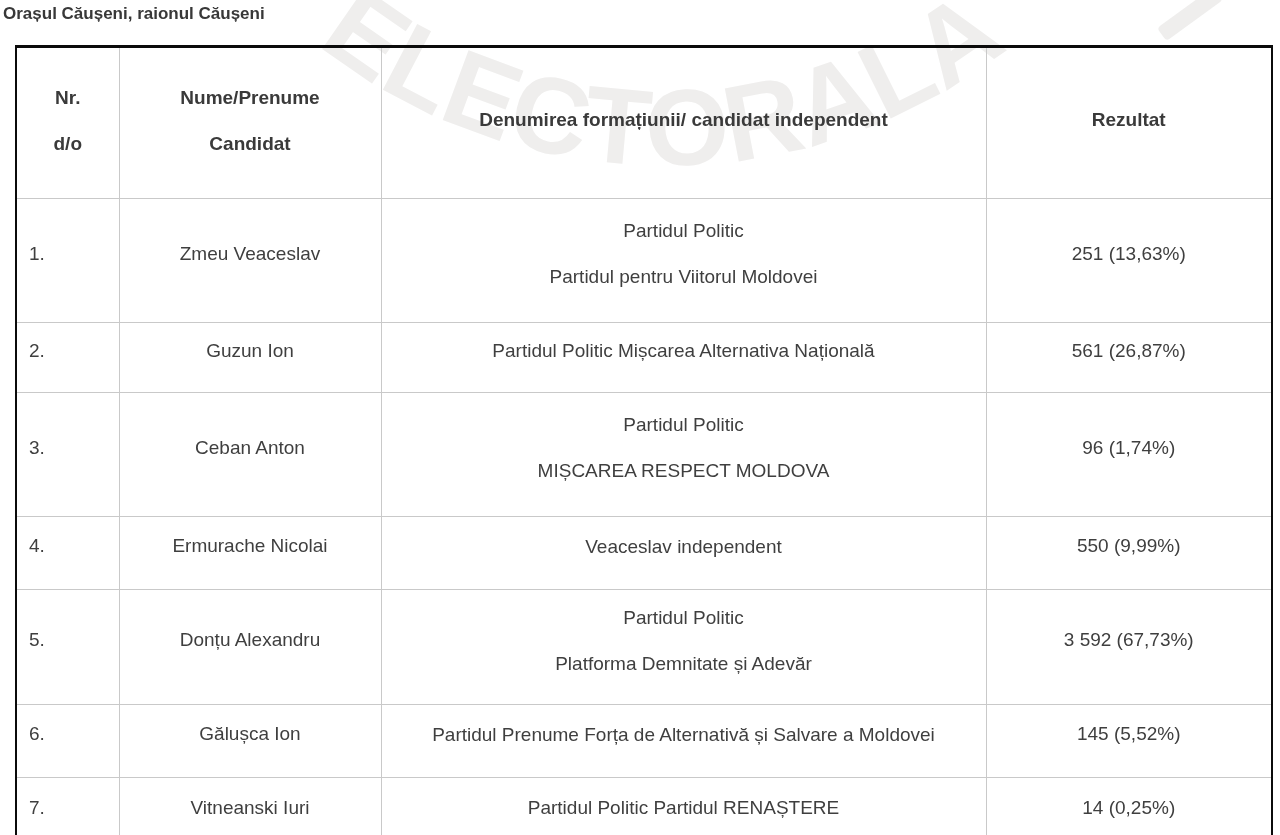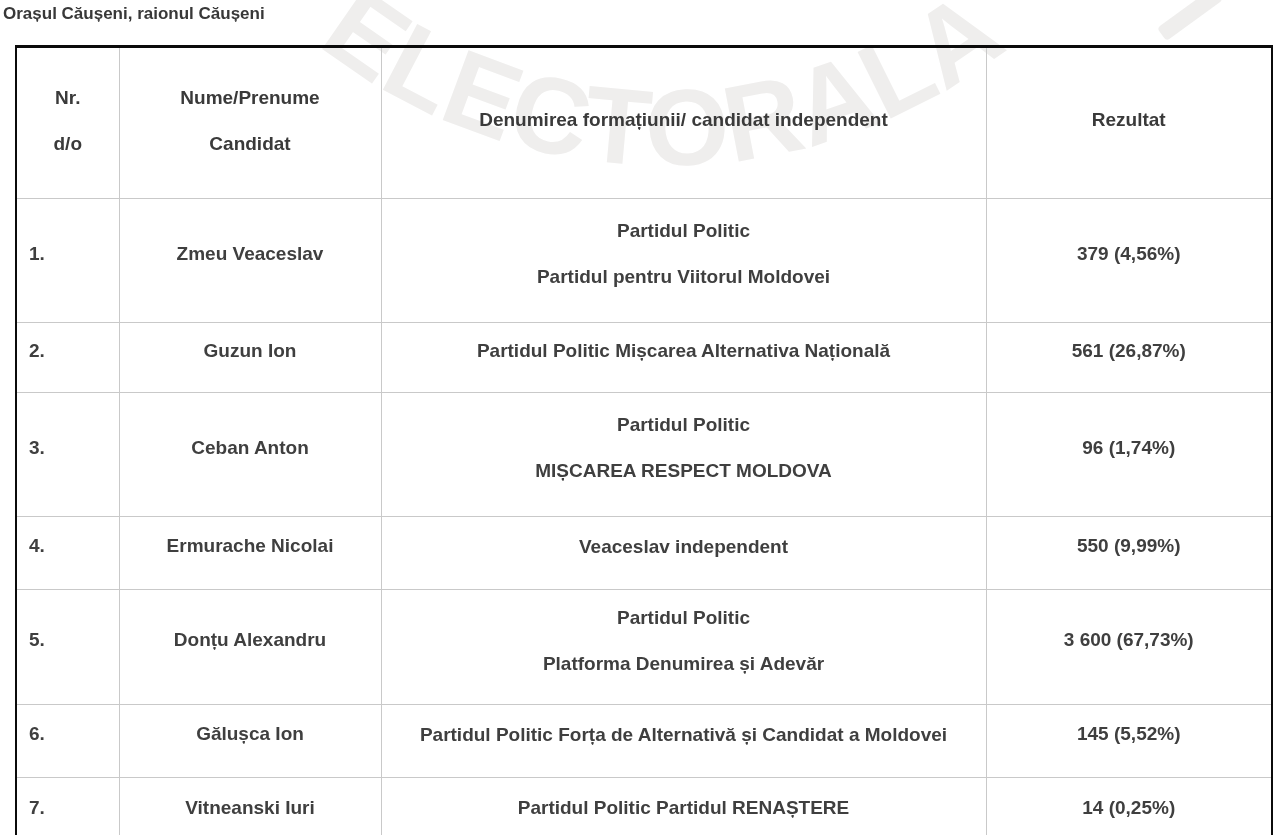--- a/index.html
+++ b/index.html
@@ -61,21 +61,21 @@
     border-top-width: 3px;
     border-bottom-width: 4px;
   }
   .results-table th,
   .results-table td {
     border: 1px solid #c9c9c9;
     vertical-align: middle;
     text-align: center;
     padding: 0 8px 14px 8px;
     background: transparent;
-    font-weight: 700;
+    font-weight: 400;
   }
   .results-table th {
     font-weight: 700;
     color: #3a3a3a;
     padding-bottom: 6px;
   }
   .results-table td.nr {
     text-align: left;
     padding-left: 12px;
   }
@@ -128,21 +128,21 @@
       </tr>
     </thead>
     <tbody>
       <tr class="h124">
         <td class="nr">1.</td>
         <td>Zmeu Veaceslav</td>
         <td>
           <div class="line">Partidul Politic</div>
           <div class="line">Partidul pentru Viitorul Moldovei</div>
         </td>
-        <td>379 (4,56%)</td>
+        <td>251 (13,63%)</td>
       </tr>
       <tr class="h70">
         <td class="nr">2.</td>
         <td>Guzun Ion</td>
         <td>
           <div class="line">Partidul Politic Mișcarea Alternativa Națională</div>
         </td>
         <td>561 (26,87%)</td>
       </tr>
       <tr class="h124">
@@ -160,29 +160,29 @@
         <td>
           <div class="line">Veaceslav independent</div>
         </td>
         <td>550 (9,99%)</td>
       </tr>
       <tr class="h115">
         <td class="nr">5.</td>
         <td>Donțu Alexandru</td>
         <td>
           <div class="line">Partidul Politic</div>
-          <div class="line">Platforma Denumirea și Adevăr</div>
+          <div class="line">Platforma Demnitate și Adevăr</div>
         </td>
-        <td>3 600 (67,73%)</td>
+        <td>3 592 (67,73%)</td>
       </tr>
       <tr class="h73">
         <td class="nr">6.</td>
         <td>Gălușca Ion</td>
         <td>
-          <div class="line">Partidul Politic Forța de Alternativă și Candidat a Moldovei</div>
+          <div class="line">Partidul Prenume Forța de Alternativă și Salvare a Moldovei</div>
         </td>
         <td>145 (5,52%)</td>
       </tr>
       <tr class="h76">
         <td class="nr">7.</td>
         <td>Vitneanski Iuri</td>
         <td>
           <div class="line">Partidul Politic Partidul RENAȘTERE</div>
         </td>
         <td>14 (0,25%)</td>

